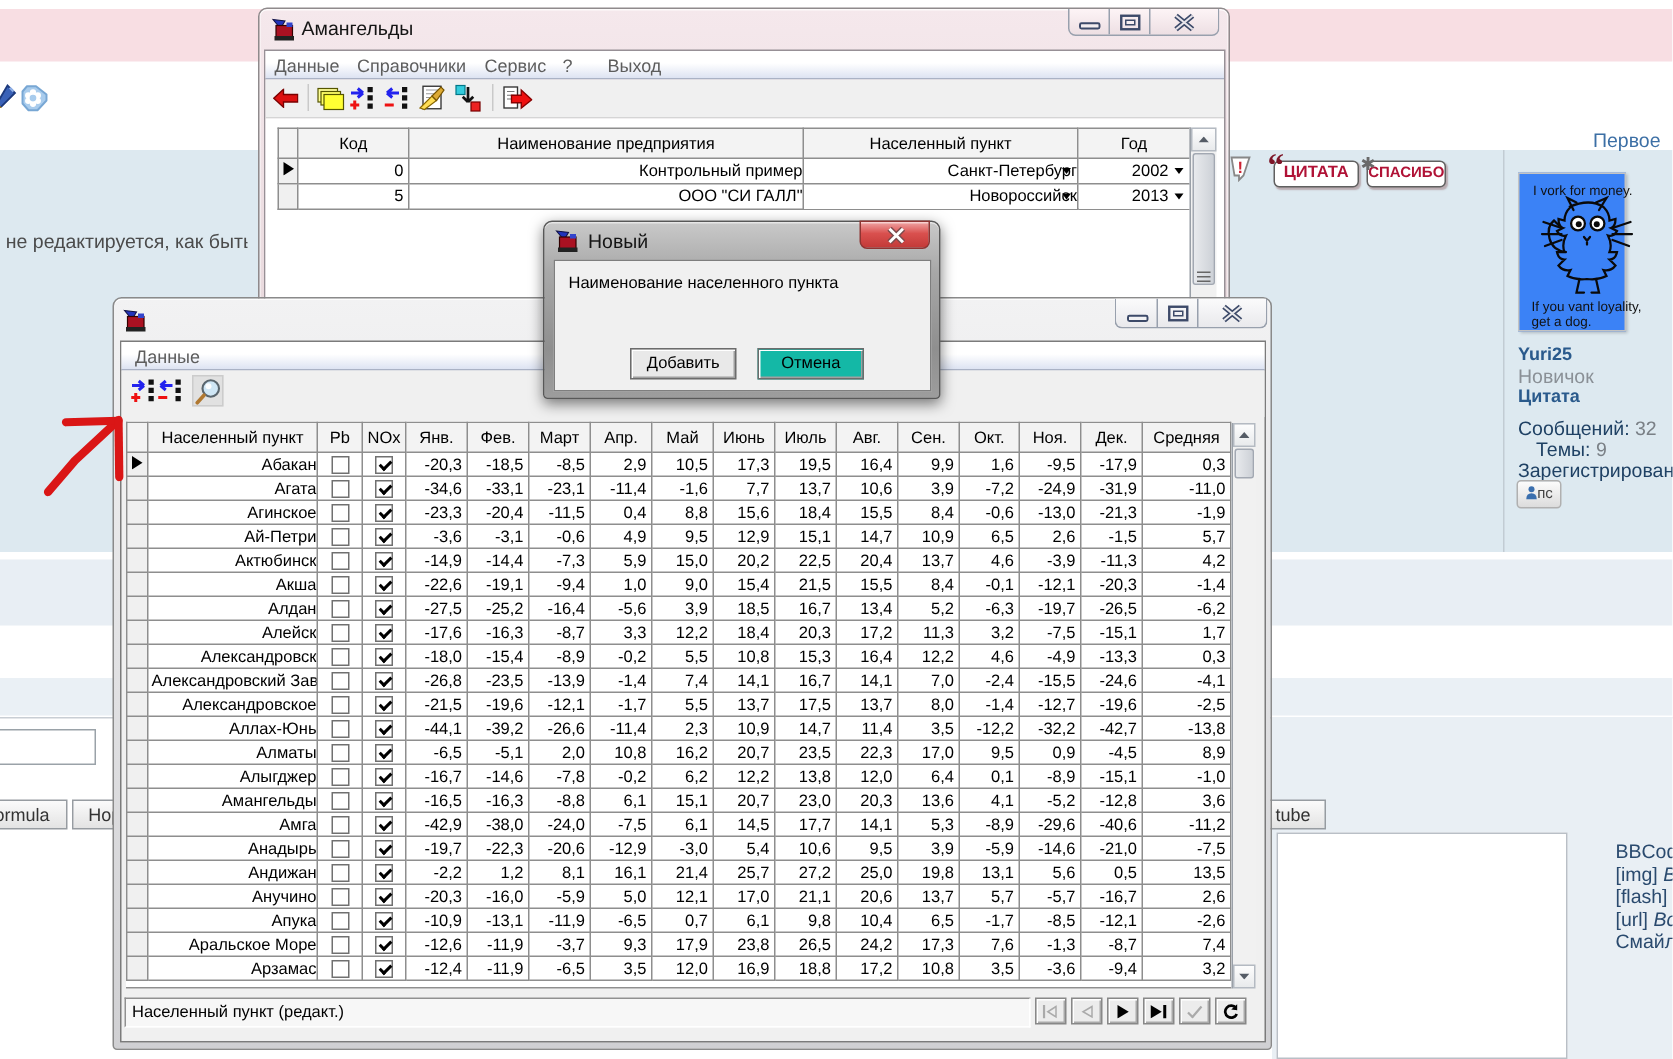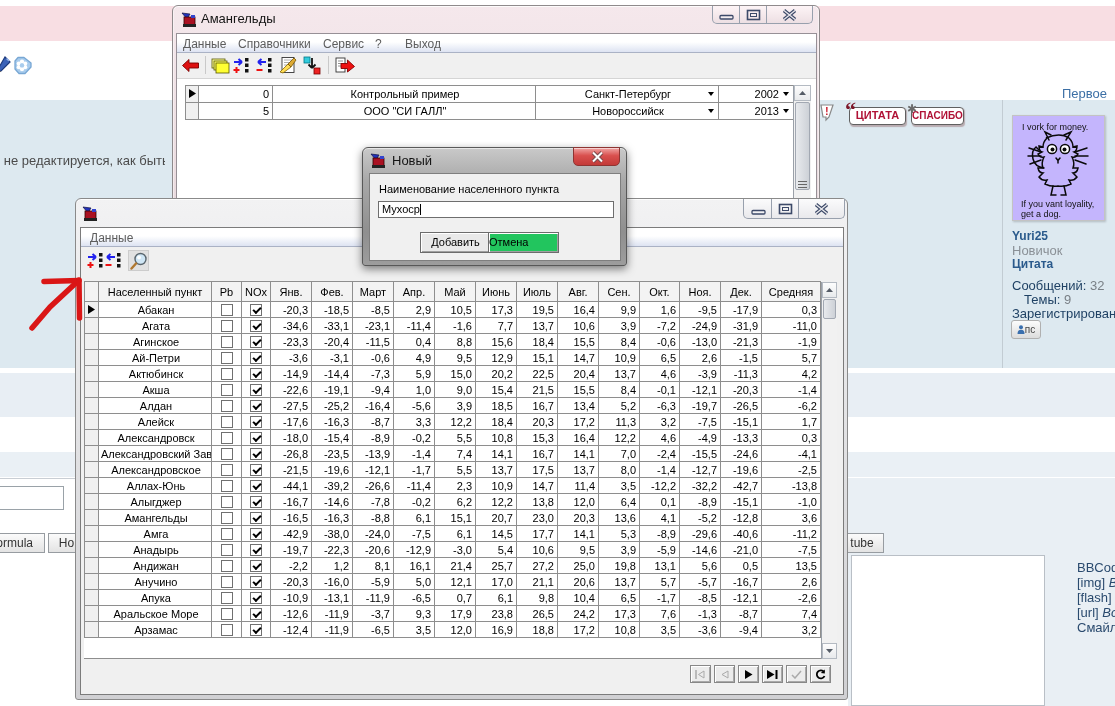--- a/index.html
+++ b/index.html
@@ -10,21 +10,21 @@
 #band-pale1{left:0;top:373px;width:1115px;height:44px;background:#e8eef4}
 #band-pale2{left:0;top:452px;width:1115px;height:25px;background:#eaf0f5}
 #band-form{left:0;top:478px;width:1115px;height:228px;background:#fff;border-top:1px solid #c9ced4}
 #band-bot{left:848px;top:478px;width:267px;height:228px;background:#e9eff4}
 #divider{left:1002px;top:100px;width:1px;height:268px;background:#c2ccd3}
 #notedit{left:-7px;top:153px;width:172px;color:#4b4b4b;font-size:13px;white-space:nowrap;overflow:hidden}
 #pervoe{left:1062px;top:86px;color:#3c6fa5;font-size:13px}
 .rbtn{position:absolute;background:#fff;border:1.5px solid #606060;border-radius:4px;color:#b01236;font-weight:bold;font-size:11px;text-align:center;box-shadow:1px 1.5px 1px rgba(120,60,60,.35)}
 #quote-g{left:845px;top:97px;color:#7d1527;font-size:22px;font-weight:bold;font-family:"Liberation Serif",serif}
 #star-g{left:907px;top:102px;color:#6a6a6a;font-size:12px}
-#avatar{left:1012px;top:115px;width:93px;height:106px;background:#c4b5fd;border:1px solid #c3c3c3;box-shadow:1px 1px 2px rgba(0,0,0,.2)}
+#avatar{left:1012px;top:115px;width:72px;height:106px;background:#3b82f6;border:1px solid #c3c3c3;box-shadow:1px 1px 2px rgba(0,0,0,.2)}
 .sideb{color:#2a5a8c;font-weight:bold;font-size:12px}
 .sideg{color:#8a9096;font-size:13px}
 .sidel{color:#1f4164;font-size:13px}
 #psbtn{left:1011px;top:320px;width:30px;height:19px;background:linear-gradient(#fcfcfc,#dcdcdc);border:1px solid #b0b0b0;border-radius:3px;font-size:10px;color:#444;text-align:center;line-height:17px}
 .fbtn{position:absolute;height:20px;background:linear-gradient(#fbfbfb,#e3e3e3);border:1px solid #979ca1;font-size:12px;color:#333;text-align:center;line-height:18px}
 #finput{left:-8px;top:486px;width:72px;height:24px;background:#fff;border:1px solid #9aa2a8}
 #textarea{left:851px;top:555px;width:194px;height:151px;background:#fff;border:1px solid #b9bfc6}
 .bbl{position:absolute;left:1077px;color:#2a4a6e;font-size:13px;white-space:nowrap}
 
 .win{position:absolute}
@@ -35,21 +35,21 @@
 .menubar{position:absolute;background:linear-gradient(#ffffff 45%,#dde3f2);border-bottom:1px solid #aab2c5;font-size:12px;color:#5d5d5d}
 .menubar span{position:absolute;top:3px}
 .toolbar{position:absolute;background:#f0f0f0;border-bottom:1px solid #d5d5d5}
 .tsep{position:absolute;top:3px;width:1px;height:18px;background:#c9c9c9}
 
 table{border-collapse:collapse;table-layout:fixed;font-size:11px;color:#000}
 #bigtab td{height:16px}
 td,th{border:1px solid #8e8e8e;overflow:hidden;white-space:nowrap;padding:0;font-weight:normal}
 th{background:#f3f3f3;text-align:center}
 td.ic{background:#f0f0f0;text-align:center}
-td.nm{text-align:center;padding-left:2px;background:#fff}
+td.nm{text-align:right;padding-left:2px;background:#fff}
 td.nu{text-align:right;padding-right:3px;background:#fff}
 td.dd{position:relative}td.dd2{position:relative;padding-right:14px}
 .dar{position:absolute;right:4px;top:50%;margin-top:-2px;width:0;height:0;border-left:3.5px solid transparent;border-right:3.5px solid transparent;border-top:4px solid #000}
 td.cc{text-align:center;background:#fff}
 .cb{display:inline-block;width:12px;height:12px;border:1px solid #707070;background:#fff;position:relative;vertical-align:middle}
 .cb.c::after{content:'';position:absolute;left:2px;top:2px;width:6px;height:3px;border-left:2px solid #000;border-bottom:2px solid #000;transform:rotate(-45deg)}
 
 .sb{position:absolute;background:#f1f1f1;border-left:1px solid #9aa0a8}
 .sba{position:absolute;left:0;width:100%;background:linear-gradient(#fdfdfd,#e8eaec);border:1px solid #b4bac2;display:flex;align-items:center;justify-content:center}
 .sbt{position:absolute;left:1px;right:1px;background:linear-gradient(90deg,#e8eaed,#cdd1d7);border:1px solid #a2a8b2;border-radius:2px}
@@ -217,20 +217,27 @@
  <div class="abs" style="left:12px;top:79px">
   <table style="width:608px">
    <colgroup>
           <col style="width:13px">
           <col style="width:74px">
           <col style="width:263px">
           <col style="width:183px">
           <col style="width:75px">
         </colgroup>
    <tbody>
+          <tr style="height:20px">
+            <th></th>
+            <th>Код</th>
+            <th>Наименование предприятия</th>
+            <th>Населенный пункт</th>
+            <th>Год</th>
+          </tr>
    <tr style="height:17px">
             <td class="ic"><svg width="9" height="9" viewBox="0 0 9 9">
                 <path d="M1 0 L8 4.5 L1 9 Z" fill="#000"></path>
               </svg></td>
             <td class="nu">0</td>
             <td class="nm">Контрольный пример</td>
             <td class="nm dd">Санкт-Петербург<span class="dar"></span></td>
             <td class="nu dd2">2002<span class="dar"></span></td>
           </tr>
    <tr style="height:17px">
@@ -572,20 +579,39 @@
             <td class="nu">14,7</td>
             <td class="nu">11,4</td>
             <td class="nu">3,5</td>
             <td class="nu">-12,2</td>
             <td class="nu">-32,2</td>
             <td class="nu">-42,7</td>
             <td class="nu">-13,8</td>
           </tr>
 <tr>
             <td class="ic"></td>
+            <td class="nm">Алматы</td>
+            <td class="cc"><span class="cb"></span></td>
+            <td class="cc"><span class="cb c"></span></td>
+            <td class="nu">-6,5</td>
+            <td class="nu">-5,1</td>
+            <td class="nu">2,0</td>
+            <td class="nu">10,8</td>
+            <td class="nu">16,2</td>
+            <td class="nu">20,7</td>
+            <td class="nu">23,5</td>
+            <td class="nu">22,3</td>
+            <td class="nu">17,0</td>
+            <td class="nu">9,5</td>
+            <td class="nu">0,9</td>
+            <td class="nu">-4,5</td>
+            <td class="nu">8,9</td>
+          </tr>
+<tr>
+            <td class="ic"></td>
             <td class="nm">Алыгджер</td>
             <td class="cc"><span class="cb"></span></td>
             <td class="cc"><span class="cb c"></span></td>
             <td class="nu">-16,7</td>
             <td class="nu">-14,6</td>
             <td class="nu">-7,8</td>
             <td class="nu">-0,2</td>
             <td class="nu">6,2</td>
             <td class="nu">12,2</td>
             <td class="nu">13,8</td>
@@ -757,20 +783,21 @@
           <path d="M0 4 L3.5 0 L7 4 Z" fill="#555c66"></path>
         </svg>
       </div>
   <div class="sbt" style="top:17px;height:20px"></div>
   <div class="sba" style="top:361px;height:16px">
         <svg width="7" height="4">
           <path d="M0 0 L3.5 4 L7 0 Z" fill="#555c66"></path>
         </svg>
       </div>
  </div>
+ <div class="abs" style="left:7px;top:466px;width:604px;height:20px;background:#f7f7f7;border:1px solid #909090;border-bottom-color:#fff;border-right-color:#fff;font-size:11px;line-height:18px;padding-left:4px">Населенный пункт (редакт.)</div>
  <div class="nav" style="left:614px;top:466px">
       <svg width="11" height="9" viewBox="0 0 11 9">
         <path d="M1 0 V9" stroke="#aaa" stroke-width="1.5"></path>
         <path d="M9 1 L3.5 4.5 L9 8 Z" fill="none" stroke="#aaa"></path>
       </svg>
     </div>
  <div class="nav" style="left:638px;top:466px">
       <svg width="9" height="9" viewBox="0 0 9 9">
         <path d="M8 1 L2 4.5 L8 8 Z" fill="none" stroke="#aaa"></path>
       </svg>
@@ -808,23 +835,22 @@
  </svg>
  <div class="cap" style="left:29px;top:5px">Новый</div>
  <div class="abs" style="left:210px;top:-1px;width:47px;height:19px;background:linear-gradient(#f0a5a4,#d9504e 45%,#c33a38);border:1px solid #8e3432;border-radius:0 0 5px 5px;box-shadow:inset 0 1px 0 rgba(255,255,255,.5)">
   <svg style="position:absolute;left:17px;top:3px" width="13" height="12" viewBox="0 0 13 12">
         <path d="M2 1.5 L11 10.5 M11 1.5 L2 10.5" stroke="#7c4a4c" stroke-width="4" fill="none"></path>
         <path d="M2 1.5 L11 10.5 M11 1.5 L2 10.5" stroke="#fdfdfd" stroke-width="2" fill="none"></path>
       </svg>
  </div>
  <div class="abs" style="left:6px;top:25px;width:252px;height:88px;background:#f0f0f0;border:1px solid #7e7e7e">
   <div class="abs" style="left:9px;top:9px;font-size:11px;color:#000">Наименование населенного пункта</div>
-  <div class="abs" style="left:8px;top:27px;width:236px;height:17px;background:#fff;border:1px solid #6e6e6e;font-size:11px;line-height:15px;padding-left:3px">Мухоср<span style="display:inline-block;width:1px;height:11px;background:#000;vertical-align:-2px"></span></div>
   <div class="abs" style="left:50px;top:58px;width:71px;height:21px;background:#e9e9e9;border:1px solid #6c6c6c;box-shadow:inset 1px 1px 0 #fff,inset -1px -1px 0 #a0a0a0;font-size:11px;text-align:center;line-height:19px">Добавить</div>
-  <div class="abs" style="left:118px;top:58px;width:71px;height:21px;background:#22c55e;border:1px solid #6c6c6c;box-shadow:inset 1px 1px 0 #fff,inset -1px -1px 0 #a0a0a0;font-size:11px;text-align:left;line-height:19px">Отмена</div>
+  <div class="abs" style="left:135px;top:58px;width:71px;height:21px;background:#14b8a6;border:1px solid #6c6c6c;box-shadow:inset 1px 1px 0 #fff,inset -1px -1px 0 #a0a0a0;font-size:11px;text-align:center;line-height:19px">Отмена</div>
  </div>
 </div>
 
 <svg class="abs" style="left:20px;top:270px;pointer-events:none" width="80" height="70" viewBox="0 0 80 70">
  <path d="M12 58 L30 37 L58 11" stroke="#da1616" stroke-width="5.5" fill="none" stroke-linecap="round" stroke-linejoin="round"></path>
  <path d="M24 11.5 L59 10.5" stroke="#da1616" stroke-width="5.5" fill="none" stroke-linecap="round"></path>
  <path d="M59 10 L59.5 48" stroke="#da1616" stroke-width="5.5" fill="none" stroke-linecap="round"></path>
 </svg>
 
 </body></html>

